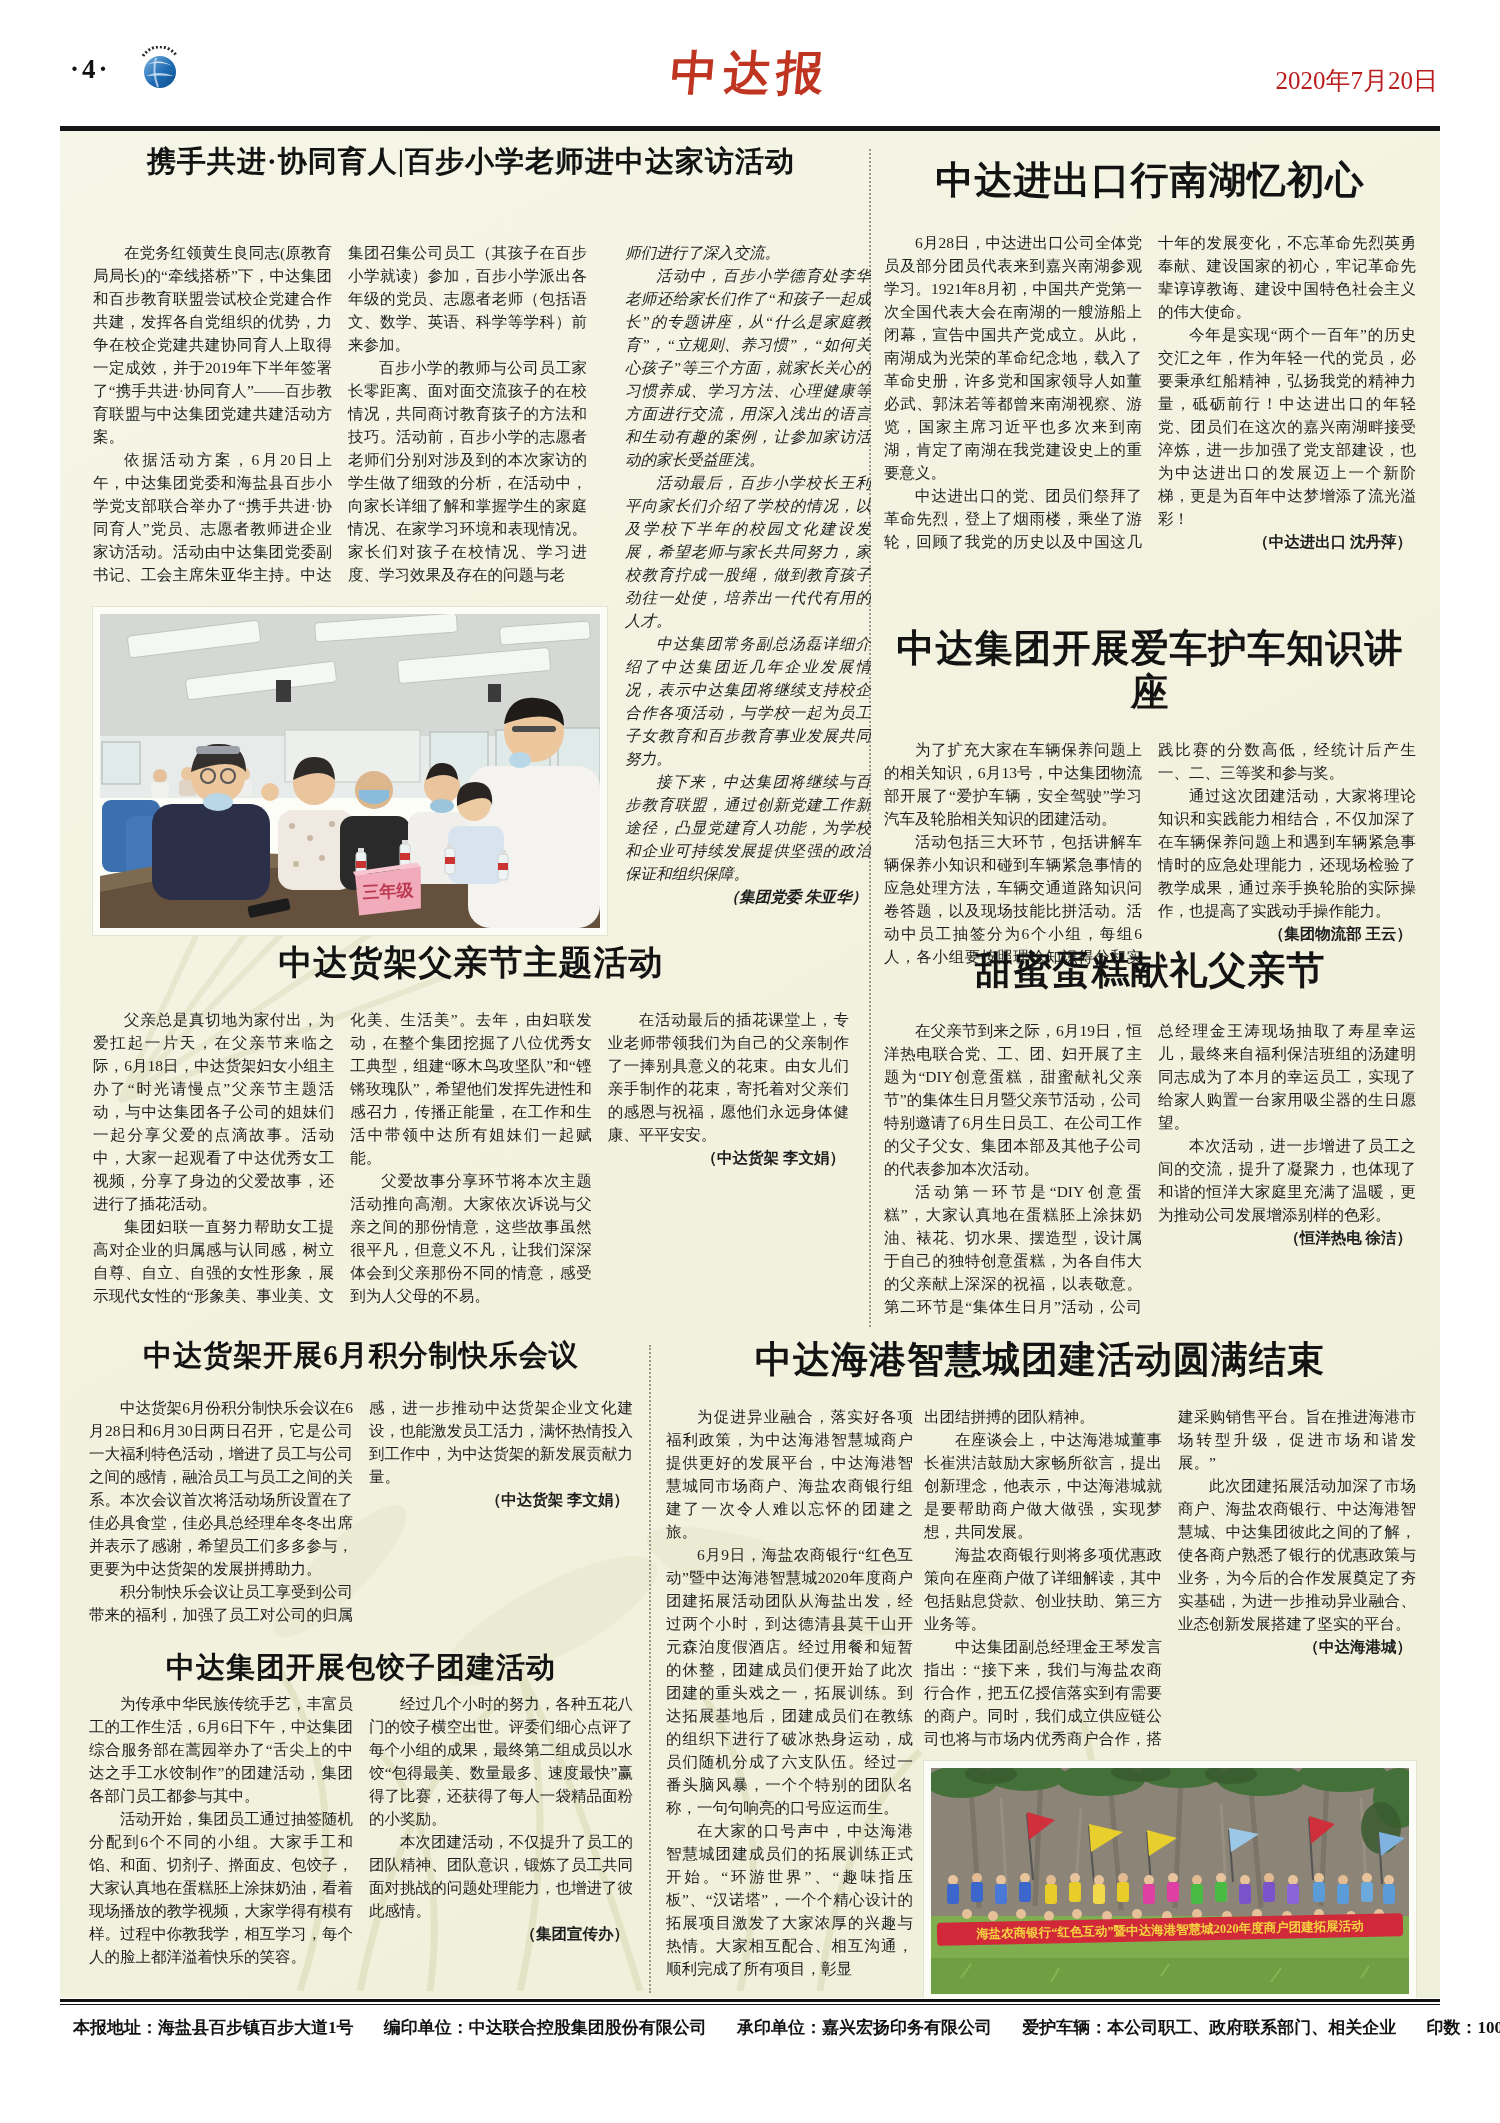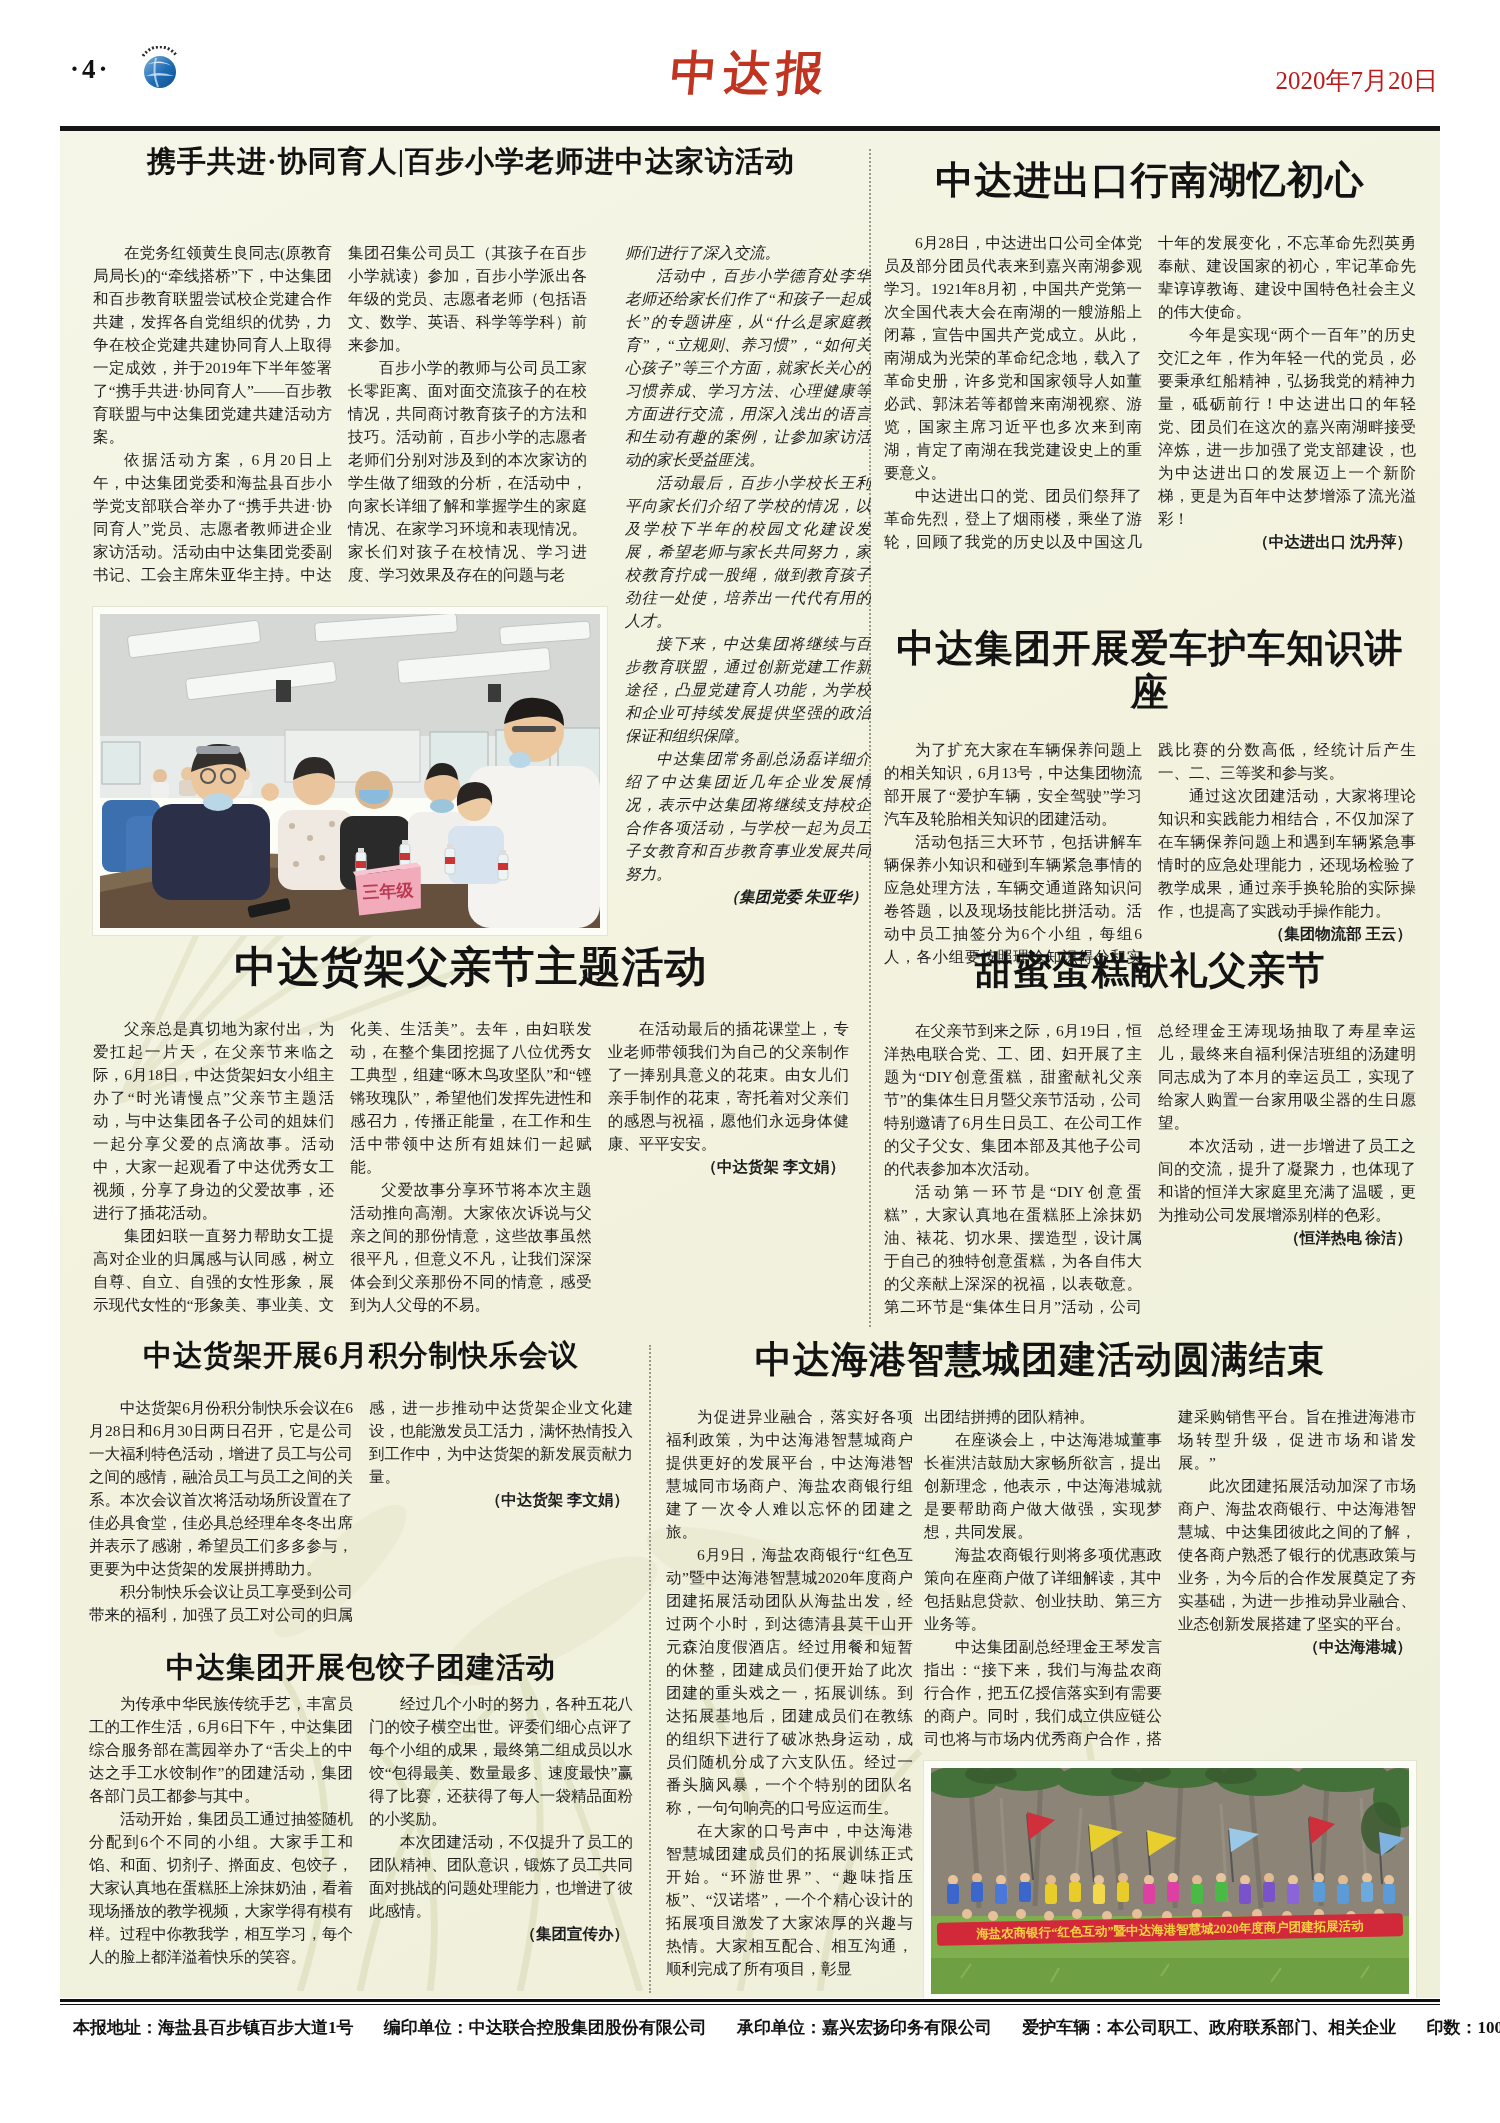--- a/index.html
+++ b/index.html
@@ -9,21 +9,21 @@
   .hdr-logo{position:absolute;left:136px;top:46px;width:46px;height:46px;}
   .masthead{position:absolute;left:0;top:42px;width:100%;text-align:center;font-size:47px;font-weight:900;
             color:#bf3522;letter-spacing:6px;transform:skewX(-5deg);}
   .hdr-date{position:absolute;right:62px;top:64px;font-size:25px;color:#b91c1c;}
   .content{position:absolute;left:60px;top:126px;width:1380px;height:1872px;box-sizing:border-box;
            background:linear-gradient(150deg,#f6f6e8 0%,#f2f2df 45%,#eff0da 100%);
            border-top:5px solid #161616;overflow:hidden;}
   .deco{position:absolute;z-index:0;}
   .art{position:absolute;z-index:2;}
   .art-title{text-align:center;font-weight:900;color:#131313;line-height:1.15;margin:0;letter-spacing:1px;}
-  .t33{font-size:29px;} .t34{font-size:42px;} .t37{font-size:37px;} .t38{font-size:38px;}
+  .t33{font-size:29px;} .t34{font-size:34px;} .t37{font-size:37px;} .t38{font-size:38px;}
   .body{font-size:15.5px;line-height:23px;text-align:justify;color:#1e1e1e;overflow:hidden;}
   .cols2{column-count:2;column-gap:16px;column-fill:auto;}
   .cols3{column-count:3;column-gap:16px;column-fill:auto;}
   .para{margin:0;text-indent:2em;}
   .para.cont{text-indent:0;}
   .para.byline{text-indent:0;text-align:right;font-weight:bold;padding-right:4px;}
   .divider-v{position:absolute;width:0;border-left:2px dotted #98988c;z-index:1;}
   .photo{background:#fdfdf8;box-shadow:0 0 0 1px #e4e4d2;padding:7px;box-sizing:border-box;}
   .photo1{position:absolute;left:8px;top:366px;width:514px;height:328px;}
   .photo2{margin-top:6px;width:492px;height:240px;}
@@ -210,22 +210,22 @@
             <polygon points="256,260 322,254 320,296 258,300" fill="#f2abba"></polygon>
             <polygon points="256,260 322,254 318,250 254,256" fill="#f8c6d0"></polygon>
             <text x="288" y="283" text-anchor="middle" font-size="17" font-weight="bold" fill="#bb3a52">三年级</text>
           </g>
         </svg>
       </div>
       <div class="body" style="position:absolute;left:540px;top:0;width:246px;height:706px;font-style:italic;">
           <p class="para cont">师们进行了深入交流。</p>
           <p class="para">活动中，百步小学德育处李华老师还给家长们作了“和孩子一起成长”的专题讲座，从“什么是家庭教育”，“立规则、养习惯”，“如何关心孩子”等三个方面，就家长关心的习惯养成、学习方法、心理健康等方面进行交流，用深入浅出的语言和生动有趣的案例，让参加家访活动的家长受益匪浅。</p>
           <p class="para">活动最后，百步小学校长王利平向家长们介绍了学校的情况，以及学校下半年的校园文化建设发展，希望老师与家长共同努力，家校教育拧成一股绳，做到教育孩子劲往一处使，培养出一代代有用的人才。</p>
+          <p class="para">中达集团常务副总汤磊详细介绍了中达集团近几年企业发展情况，表示中达集团将继续支持校企合作各项活动，与学校一起为员工子女教育和百步教育事业发展共同努力。</p>
           <p class="para">接下来，中达集团将继续与百步教育联盟，通过创新党建工作新途径，凸显党建育人功能，为学校和企业可持续发展提供坚强的政治保证和组织保障。</p>
-          <p class="para">中达集团常务副总汤磊详细介绍了中达集团近几年企业发展情况，表示中达集团将继续支持校企合作各项活动，与学校一起为员工子女教育和百步教育事业发展共同努力。</p>
           <p class="para byline">（集团党委 朱亚华）</p>
         </div>
     </div>
   </div>
 
   <div class="art" style="left:25px;top:812px;width:772px;">
     <h1 class="art-title t34">中达货架父亲节主题活动</h1>
     <div class="body cols3" style="margin:26px 8px 0 8px;height:304px;">
         <p class="para">父亲总是真切地为家付出，为爱扛起一片天，在父亲节来临之际，6月18日，中达货架妇女小组主办了“时光请慢点”父亲节主题活动，与中达集团各子公司的姐妹们一起分享父爱的点滴故事。活动中，大家一起观看了中达优秀女工视频，分享了身边的父爱故事，还进行了插花活动。</p>
         <p class="para">集团妇联一直努力帮助女工提高对企业的归属感与认同感，树立自尊、自立、自强的女性形象，展示现代女性的“形象美、事业美、文化美、生活美”。去年，由妇联发动，在整个集团挖掘了八位优秀女工典型，组建“啄木鸟攻坚队”和“铿锵玫瑰队”，希望他们发挥先进性和感召力，传播正能量，在工作和生活中带领中达所有姐妹们一起赋能。</p>

